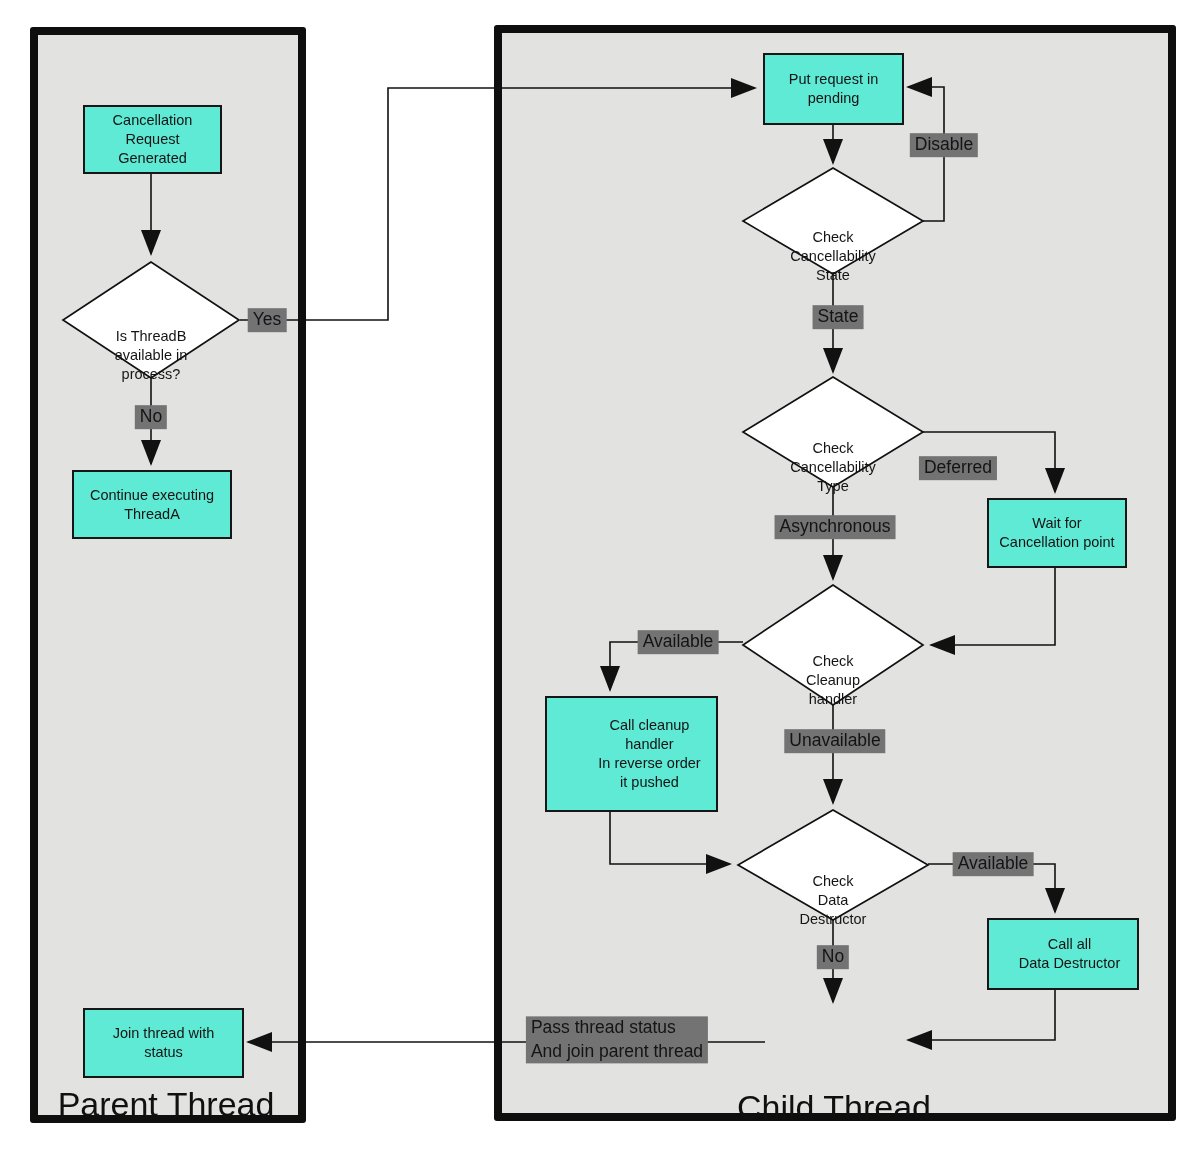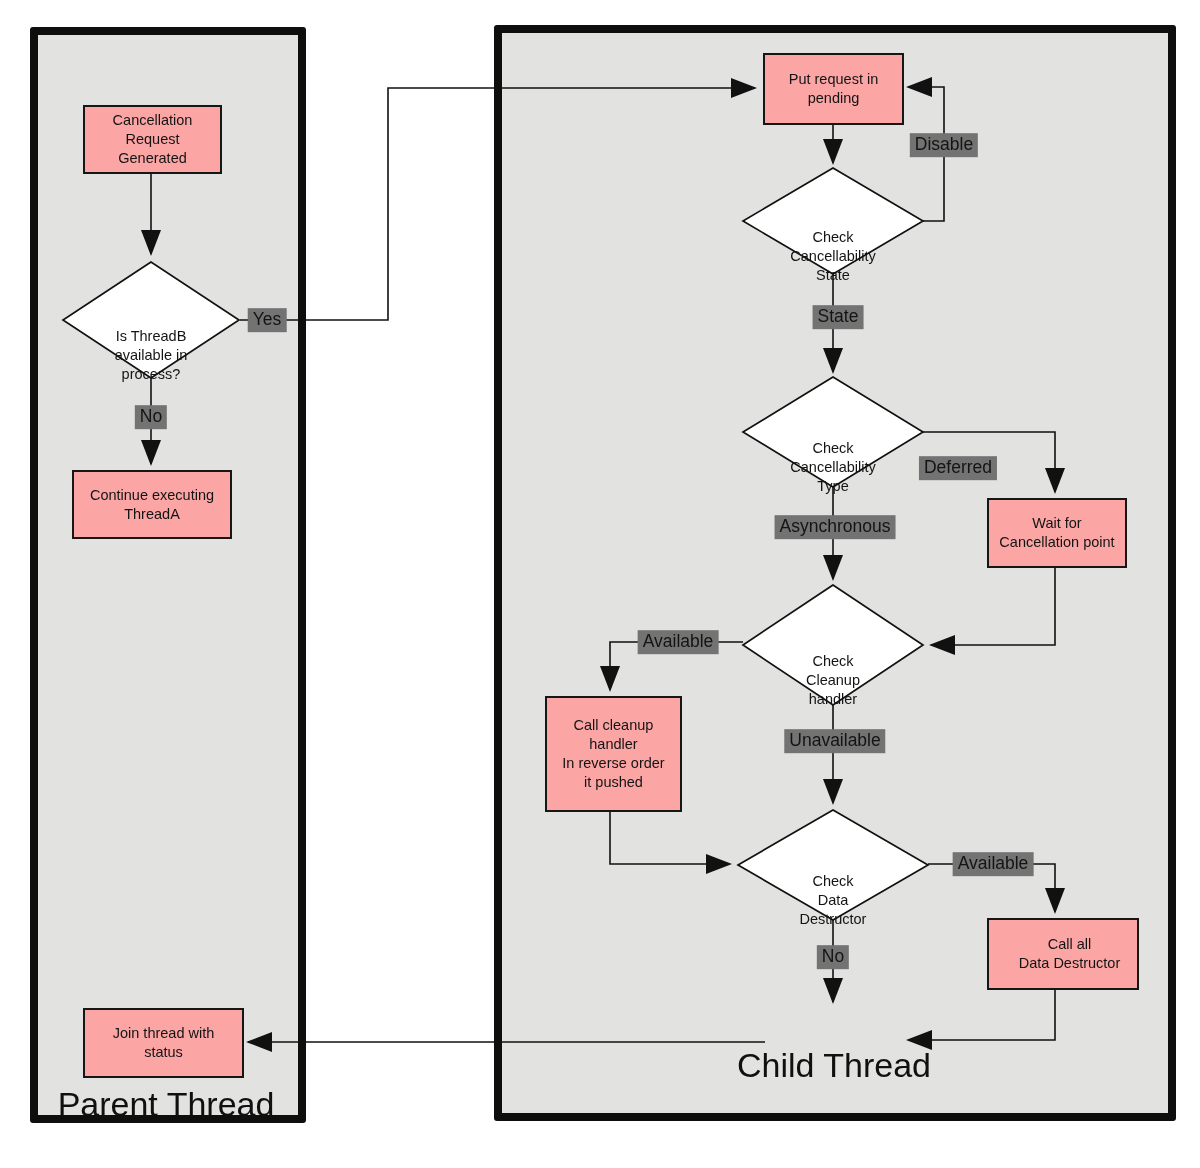--- a/index.html
+++ b/index.html
@@ -2,35 +2,35 @@
 <html><head>
 <meta charset="utf-8">
 <style>
   html,body{margin:0;padding:0;background:#fff;}
   .canvas{position:relative;width:1200px;height:1168px;background:#ffffff;
           font-family:"Liberation Sans","DejaVu Sans",sans-serif;color:#141414;overflow:hidden;}
   .thread-box{position:absolute;background:#e2e2e1;border:8px solid #0e0e0e;border-radius:3px;z-index:1;}
   #parent-container{left:30px;top:27px;width:260px;height:1080px;}
   #child-container{left:494px;top:25px;width:666px;height:1080px;}
   .edges{position:absolute;left:0;top:0;z-index:2;}
-  .node{position:absolute;background:#fca5a5;border:2px solid #161616;z-index:3;
+  .node{position:absolute;background:#5eead4;border:2px solid #161616;z-index:3;
         display:flex;align-items:center;justify-content:center;text-align:center;
         font-size:14.5px;line-height:1.3;white-space:pre-line;}
   .dtext{position:absolute;z-index:3;display:flex;align-items:center;justify-content:center;
          text-align:center;font-size:14.5px;line-height:1.3;white-space:pre-line;transform:translate(-50%,-50%);margin-top:35px;}
   .elabel{position:absolute;z-index:4;background:#737373;padding:0 5px;font-size:17.5px;
           white-space:pre-line;transform:translate(-50%,-50%);text-align:left;line-height:1.35;}
   .title{position:absolute;z-index:3;font-size:34px;color:#101010;transform:translate(-50%,-50%);white-space:nowrap;}
   
   #n-cancel{left:83px;top:105px;width:135px;height:65px;}
   #n-continue{left:72px;top:470px;width:156px;height:65px;}
   #n-join{left:83px;top:1008px;width:157px;height:66px;}
   #n-put{left:763px;top:53px;width:137px;height:68px;}
   #n-wait{left:987px;top:498px;width:136px;height:66px;}
-  #n-callcleanup{left:545px;top:696px;width:133px;height:112px;}
+  #n-callcleanup{left:545px;top:696px;width:133px;height:112px;padding-left:36px;}
   #n-callall{left:987px;top:918px;width:135px;height:68px;padding-left:13px;}
   #n-terminate{left:765px;top:1008px;width:135px;height:66px;}
   
   #t-threadb{left:151px;top:320px;width:130px;}
   #t-state{left:833px;top:221px;width:130px;}
   #t-type{left:833px;top:432px;width:130px;}
   #t-cleanup{left:833px;top:645px;width:130px;}
   #t-data{left:833px;top:865px;width:130px;}
   
   #l-yes{left:267px;top:320px;}
@@ -38,21 +38,21 @@
   #l-disable{left:944px;top:145px;}
   #l-enable{left:838px;top:317px;}
   #l-deferred{left:958px;top:432px;margin-top:36px;}
   #l-async{left:835px;top:527px;}
   #l-avail-l{left:678px;top:642px;}
   #l-unavail{left:835px;top:741px;}
   #l-avail-r{left:993px;top:864px;}
   #l-no2{left:833px;top:957px;}
   #l-pass{left:617px;top:1040px;text-align:left;}
   #parent-title{left:166px;top:1092px;margin-top:12px;}
-  #child-title{left:834px;top:1065px;}
+  #child-title{left:834px;top:1107px;}
 </style>
 </head>
 <body>
 
 <div class="canvas">
 
   <div class="thread-box" id="parent-container"></div>
   <div class="thread-box" id="child-container"></div>
 
   <svg class="edges" width="1200" height="1168">
@@ -125,17 +125,19 @@
   <div class="elabel" id="l-yes">Yes</div>
   <div class="elabel" id="l-no1">No</div>
   <div class="elabel" id="l-disable">Disable</div>
   <div class="elabel" id="l-enable">State</div>
   <div class="elabel" id="l-deferred">Deferred</div>
   <div class="elabel" id="l-async">Asynchronous</div>
   <div class="elabel" id="l-avail-l">Available</div>
   <div class="elabel" id="l-unavail">Unavailable</div>
   <div class="elabel" id="l-avail-r">Available</div>
   <div class="elabel" id="l-no2">No</div>
+  <div class="elabel" id="l-pass">Pass thread status
+And join parent thread</div>
 
   <div class="title" id="parent-title">Parent Thread</div>
   <div class="title" id="child-title">Child Thread</div>
 
 </div>
 
 </body></html>

